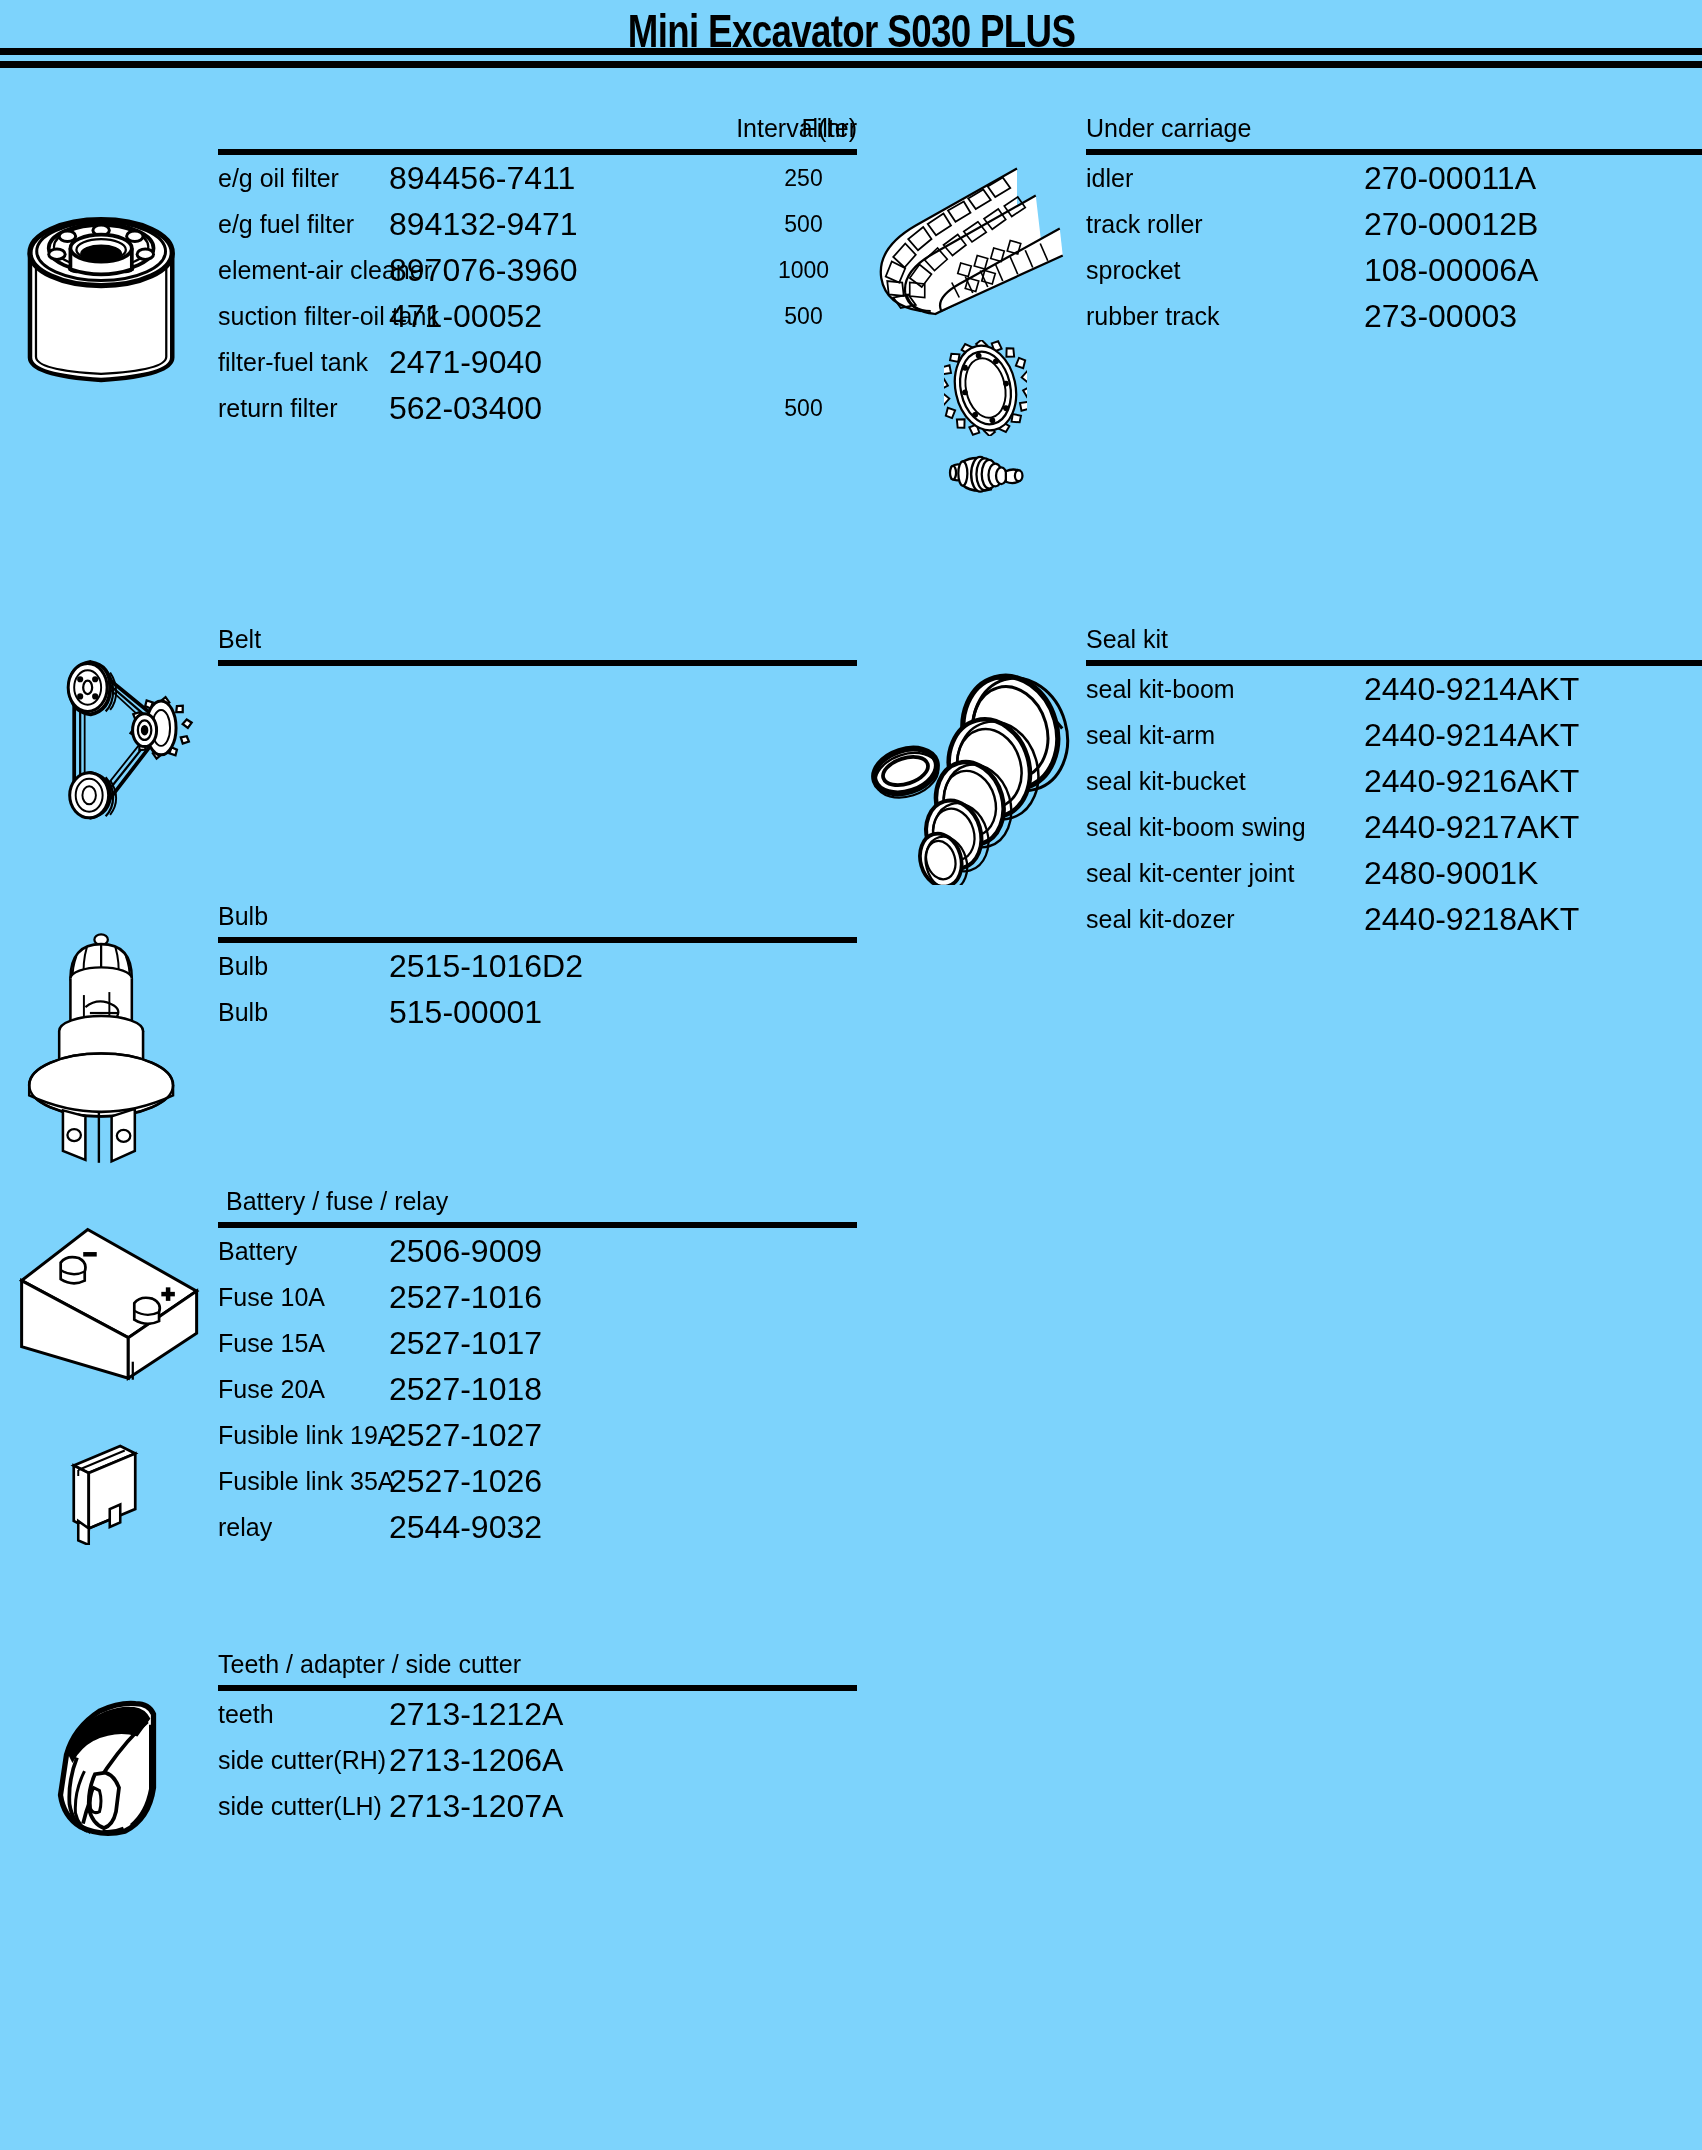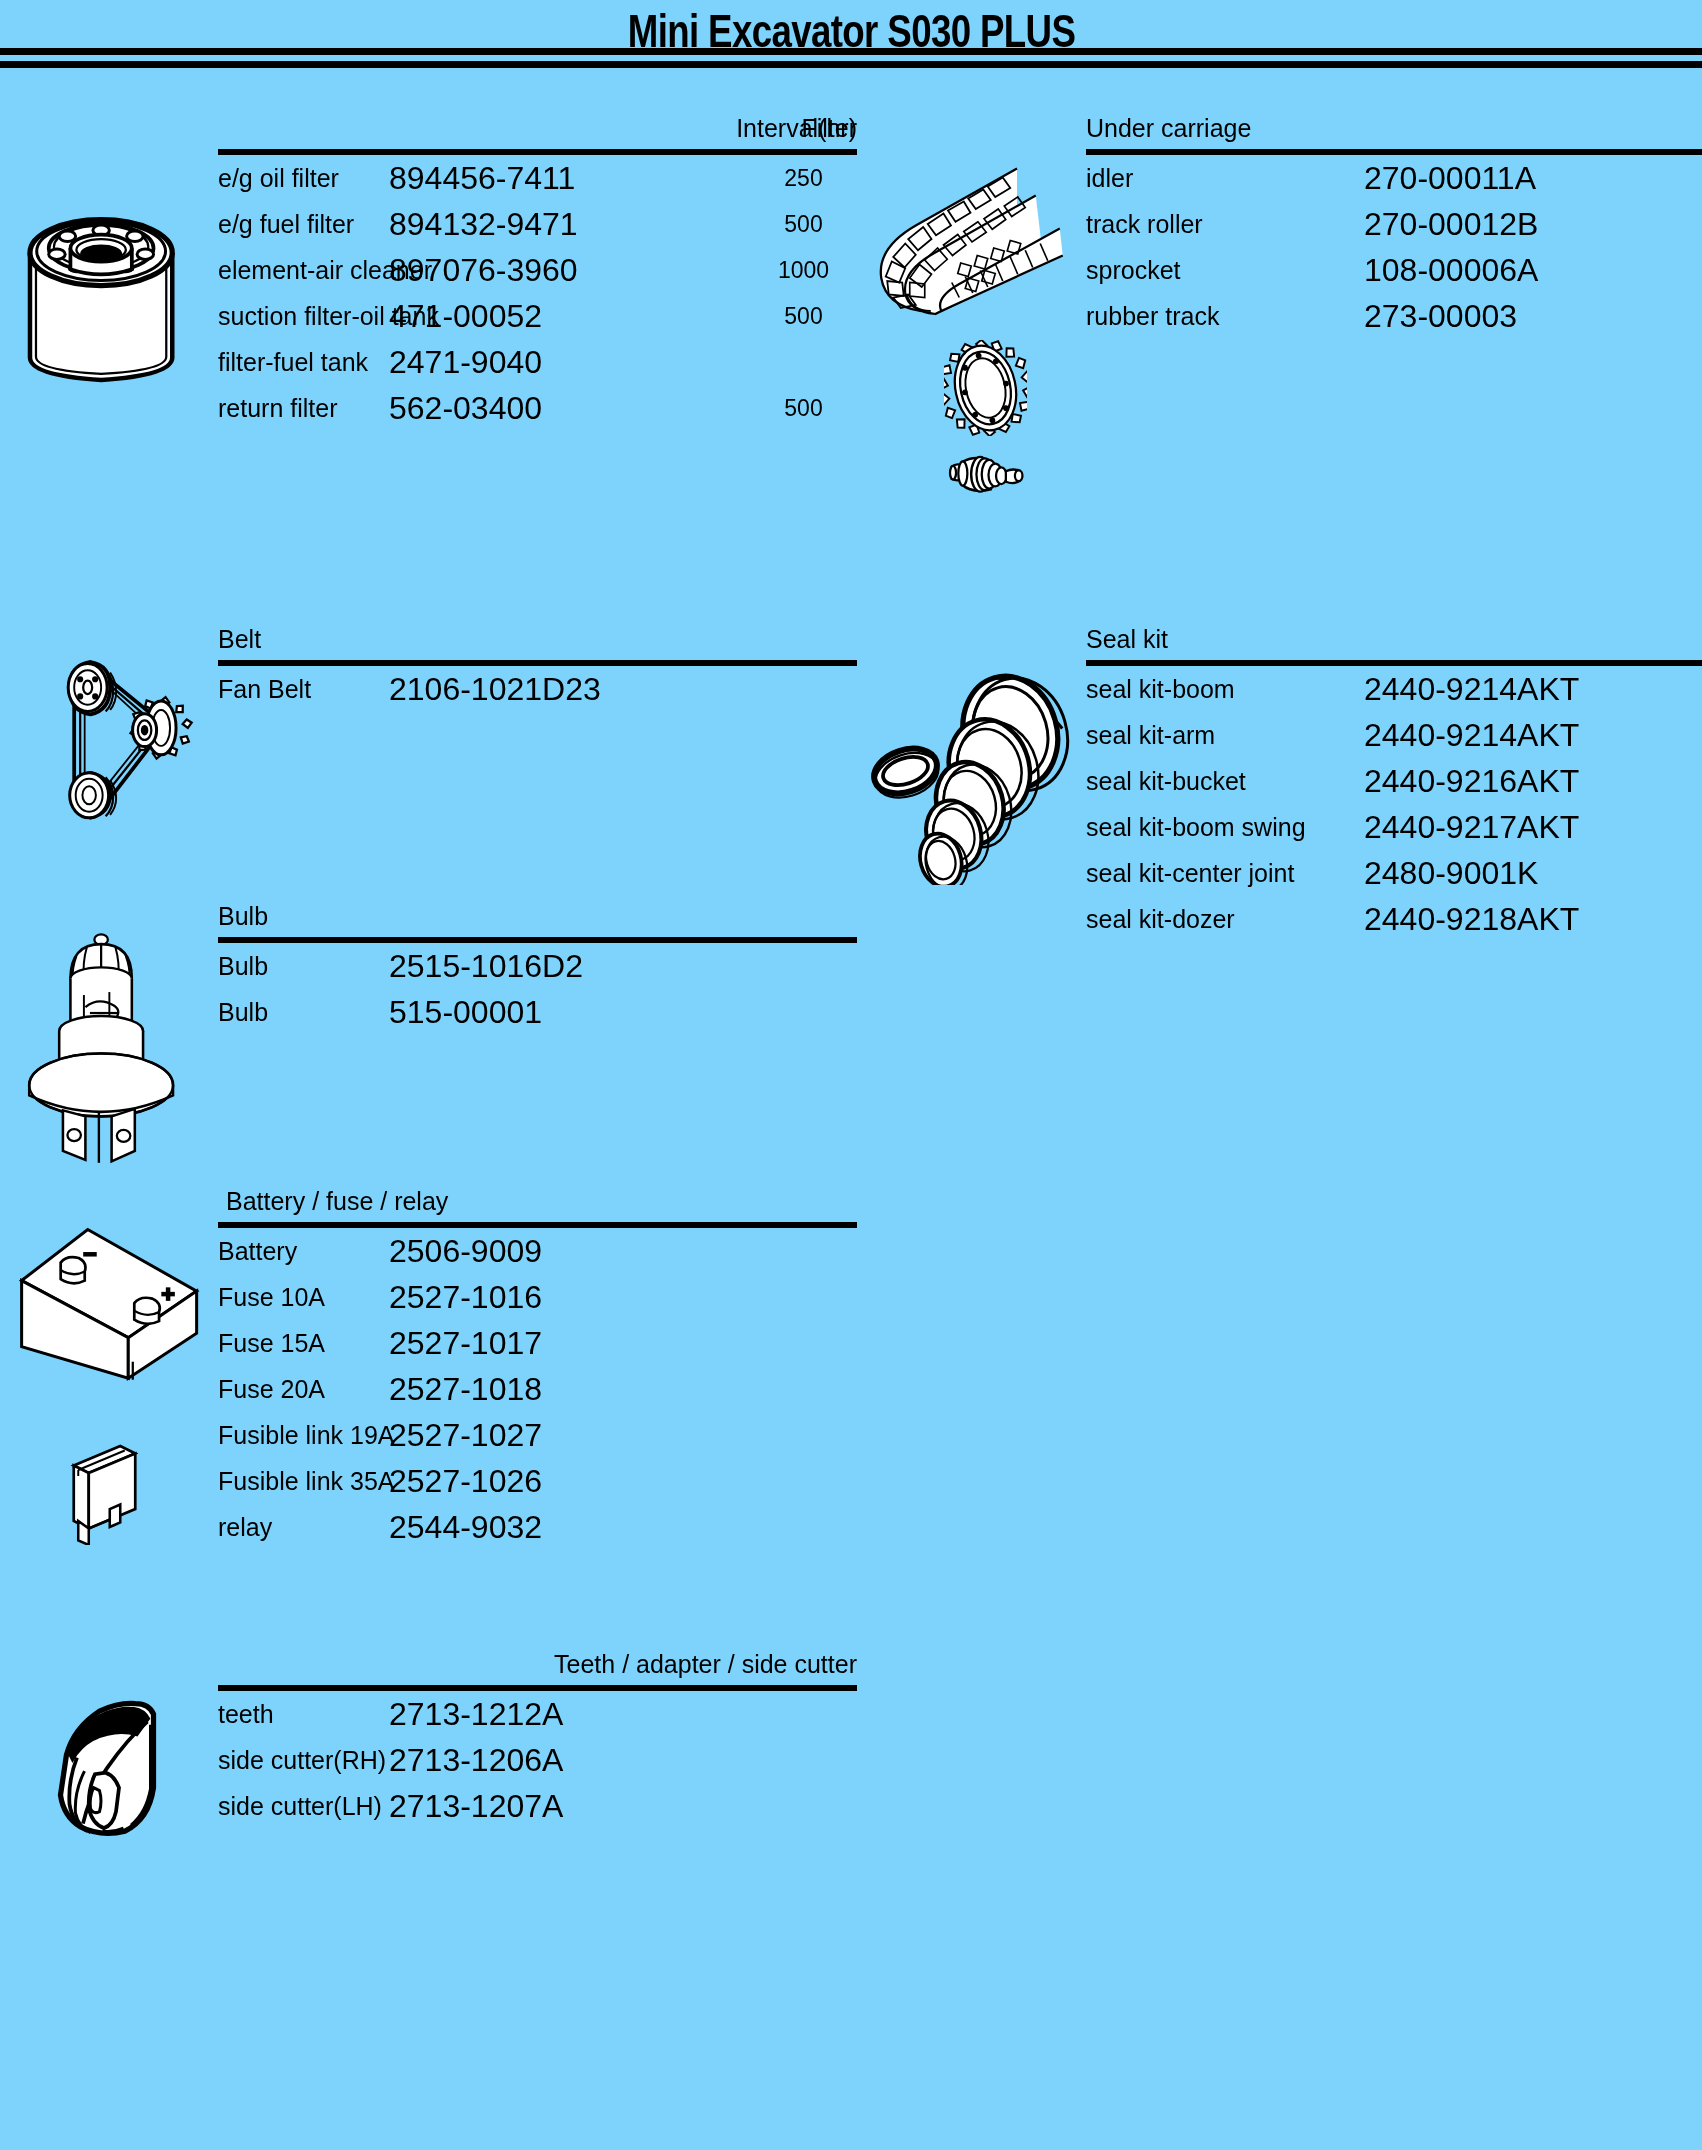--- a/index.html
+++ b/index.html
@@ -316,26 +316,20 @@
       <path d="M78 28 L78 42 Q88 46 96 41 L96 27 Q86 24 78 28 Z" fill="#fff" stroke="#000" stroke-width="3"></path>
       <ellipse cx="95" cy="34" rx="5" ry="7" fill="#fff" stroke="#000" stroke-width="3"></ellipse>
     </svg>
   </div>
 
   <div class="section col-left" style="left:218px; top:625px; width:639px;">
     <div style="position:relative; height:28.5px;">
       <div class="sec-title">Belt</div>
     </div>
     <div class="sec-rule"></div>
-    <div class="rows">
-      <div class="row">
-        <span class="cell-name">Fan Belt</span>
-        <span class="cell-pn">2106-1021D23</span>
-      </div>
-    </div>
   </div>
 
   <div class="illus" style="left:41px; top:644px;">
     <svg width="154" height="191" viewBox="0 0 205 255" fill="none" stroke="#000" stroke-width="3">
 
       <path d="M42 58 Q48 36 72 32 L150 96 Q164 112 152 128 L92 206 Q76 222 62 210 L44 196 L44 72 Z" fill="none" stroke="#000" stroke-width="5"></path>
       <path d="M50 60 Q56 42 74 40 L144 100 Q155 113 146 125 L88 198 Q76 210 66 202 L52 190 L52 72 Z" fill="none" stroke="#000" stroke-width="3"></path>
       <path d="M56 64 Q62 48 76 46 L138 103 Q147 113 140 123 L85 192 Q76 201 69 195 L58 186 L58 74 Z" fill="none" stroke="#000" stroke-width="2.4"></path>
 
       <g>
@@ -581,21 +575,21 @@
       <path d="M36 40 L36 48" stroke-width="2.6"></path>
 
       <path d="M36 108 L36 134 L50 140 L50 118 Z" fill="#fff" stroke="#000" stroke-width="3.4"></path>
       <path d="M78 92 L78 116 L92 110 L92 86 Z" fill="#fff" stroke="#000" stroke-width="3.4"></path>
 
       <path d="M50 118 L78 106" stroke-width="3.2"></path>
     </svg>
   </div>
 
   <div class="section col-left" style="left:218px; top:1650px; width:639px;">
-    <div style="position:relative; height:28.5px;text-align:right;">
+    <div style="position:relative; height:28.5px;">
       <div class="sec-title">Teeth / adapter / side cutter</div>
     </div>
     <div class="sec-rule"></div>
     <div class="rows">
       <div class="row">
         <span class="cell-name">teeth</span>
         <span class="cell-pn">2713-1212A</span>
       </div>
       <div class="row">
         <span class="cell-name">side cutter(RH)</span>

